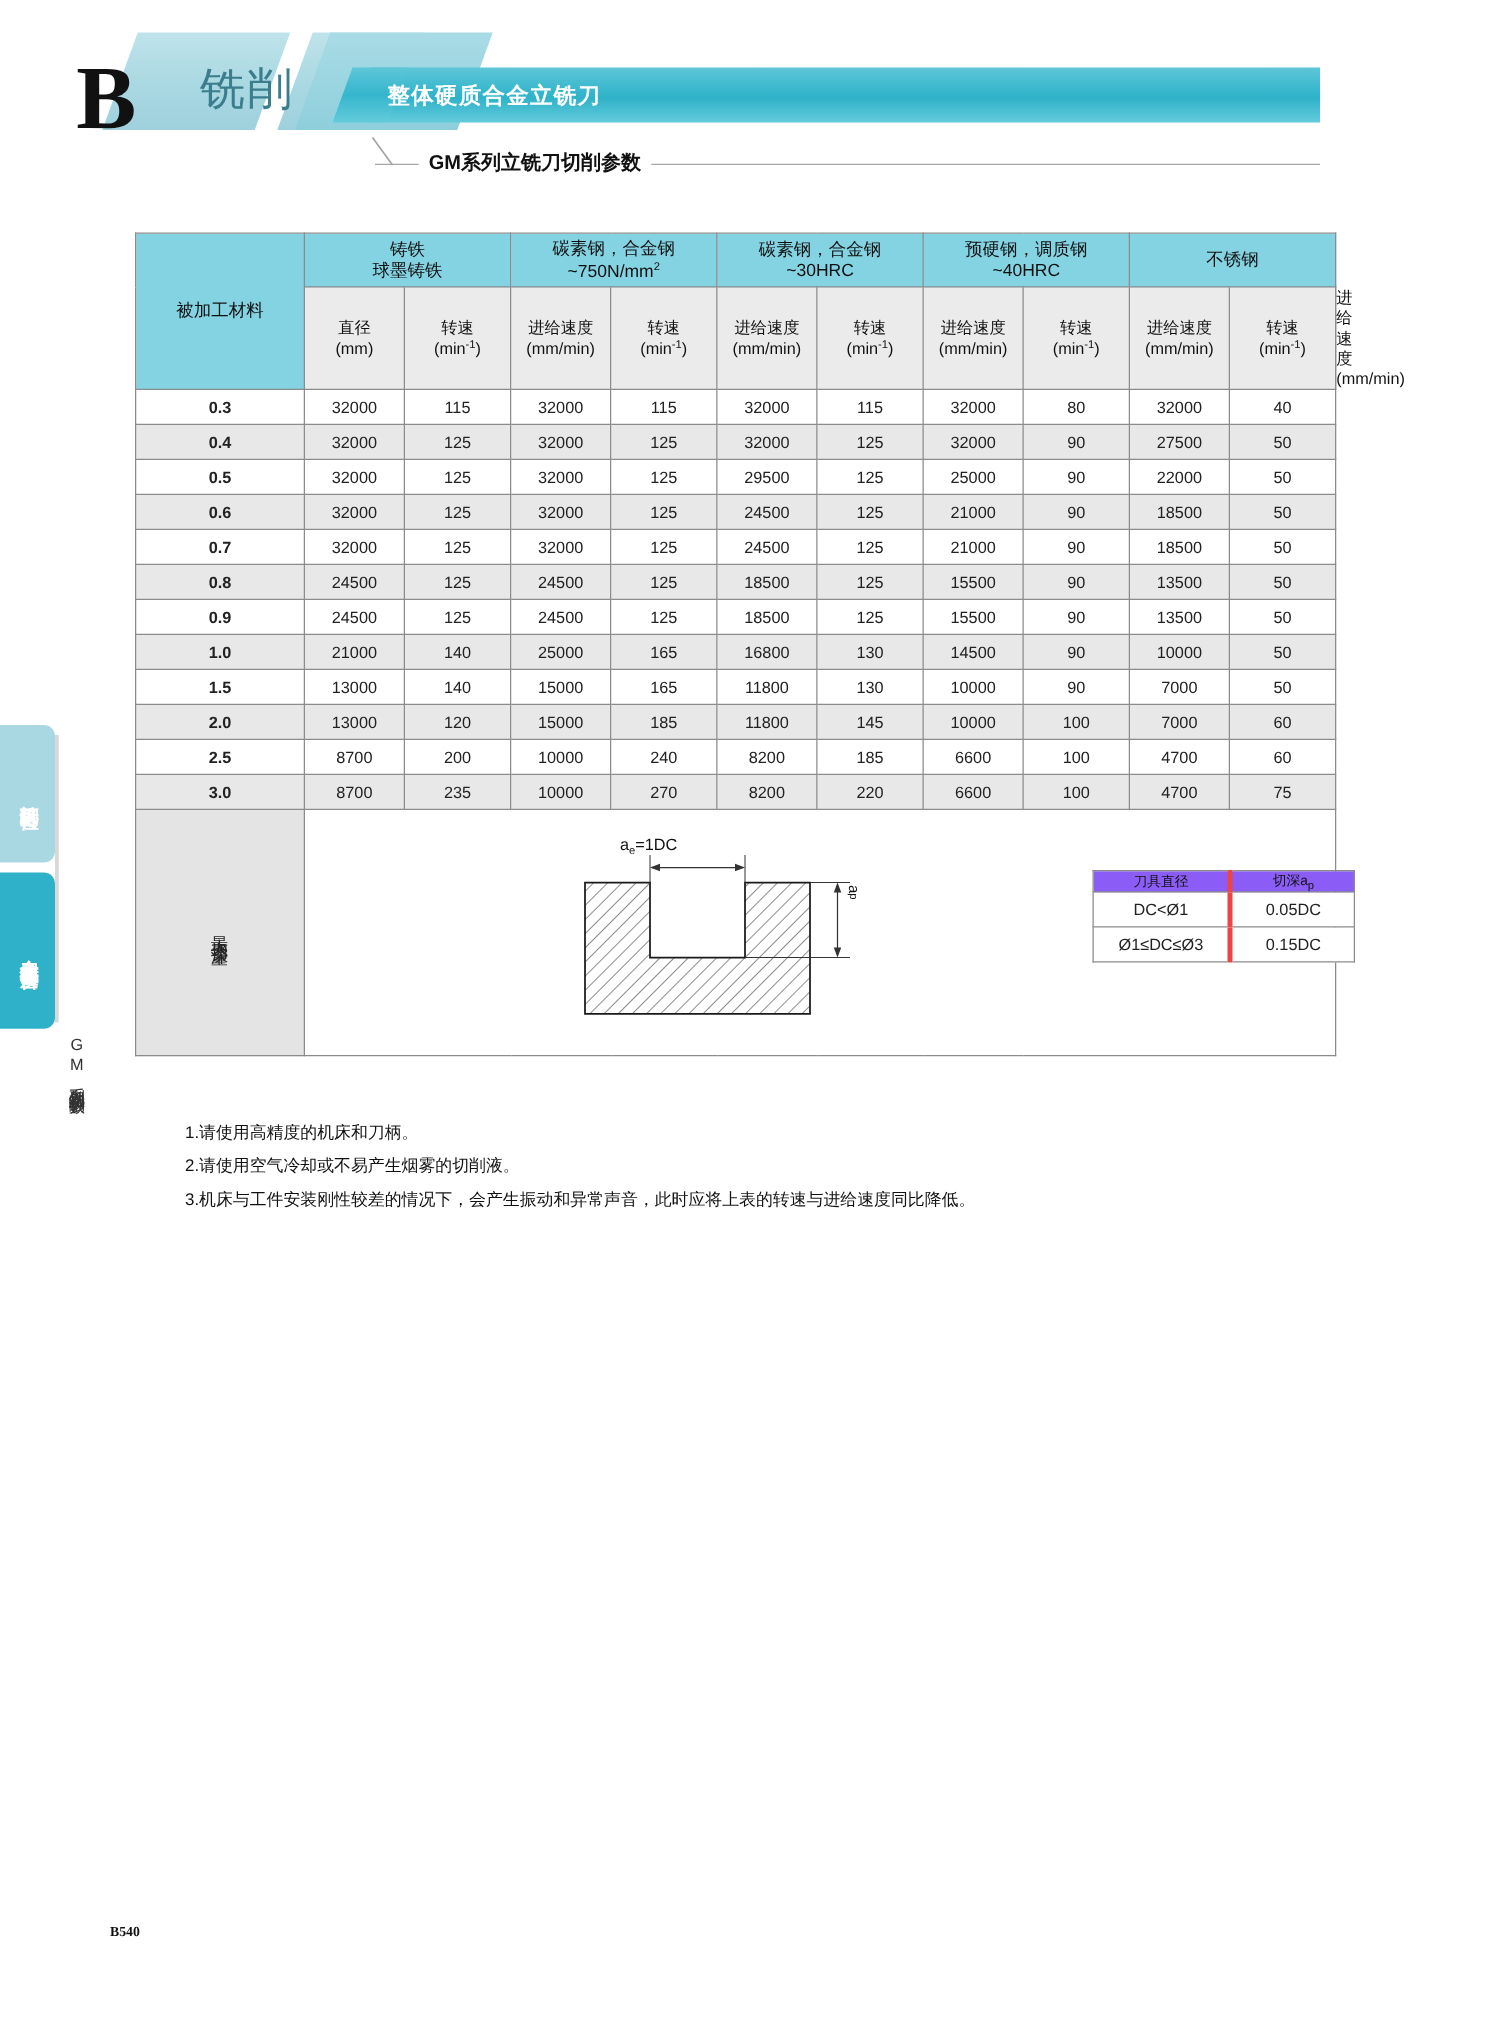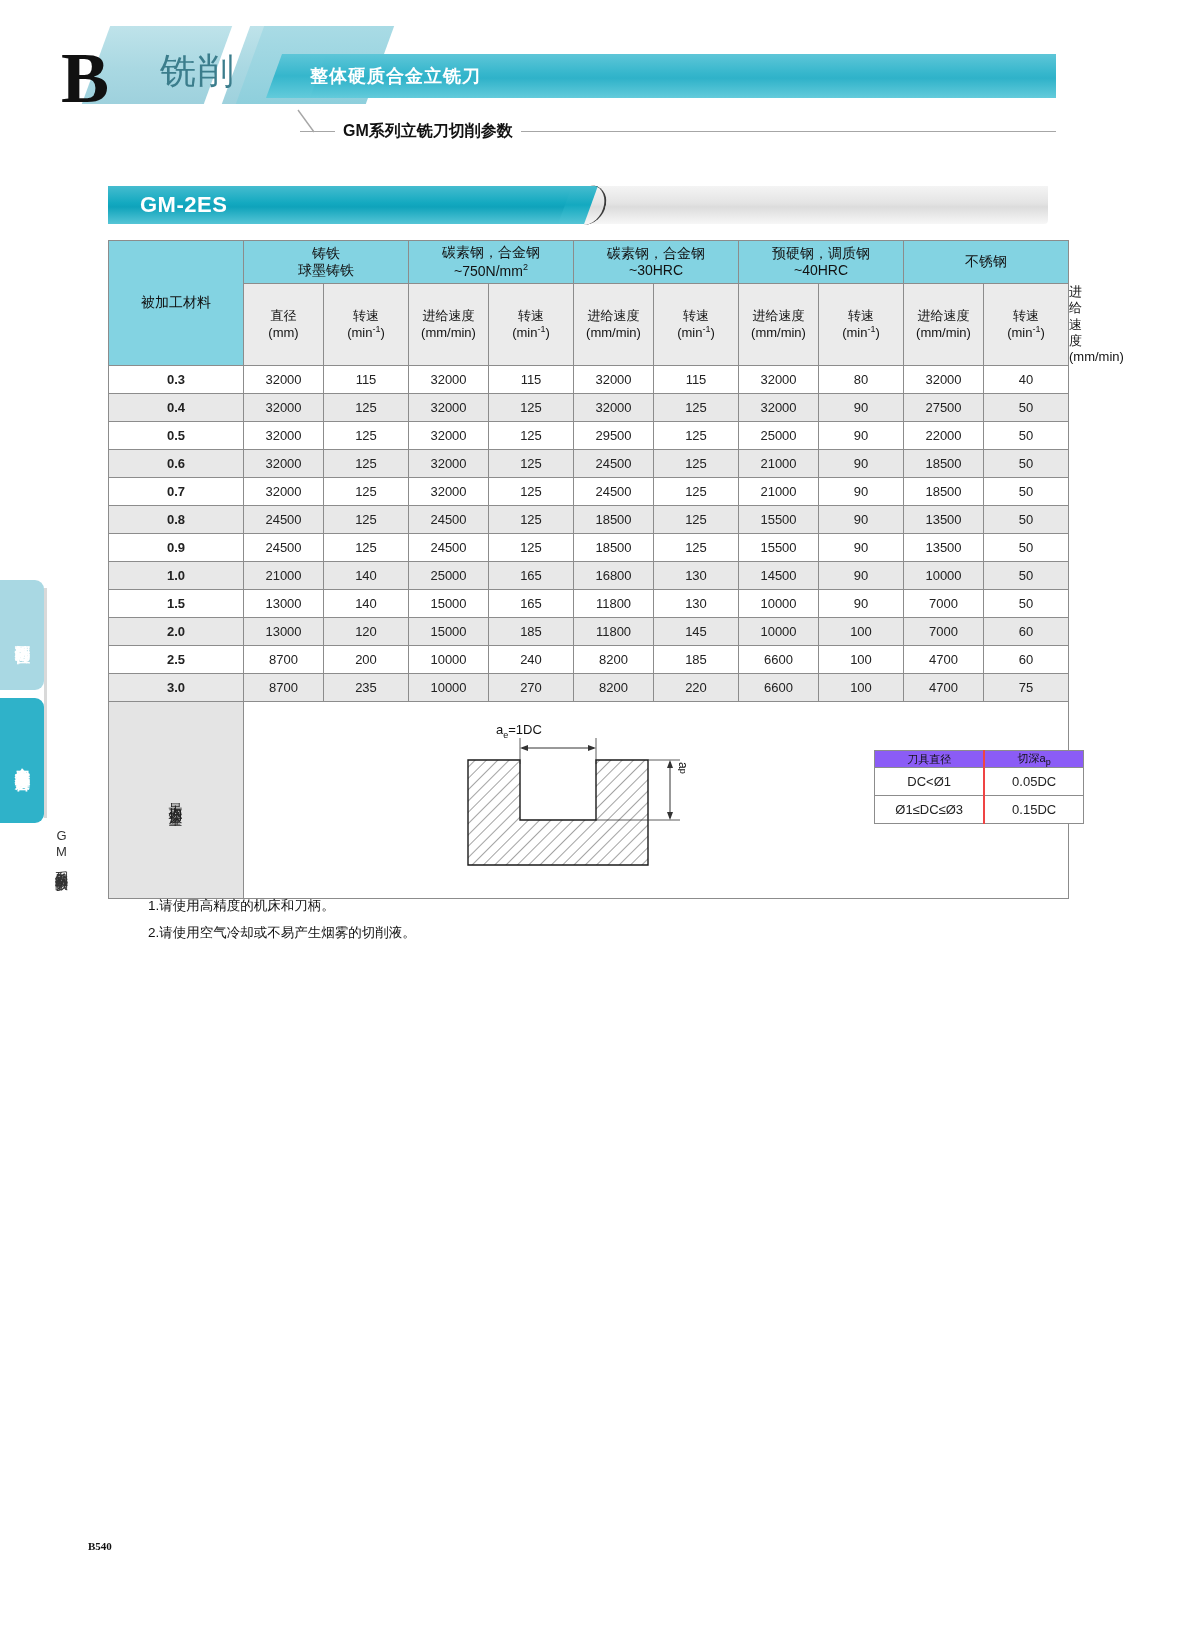--- a/index.html
+++ b/index.html
@@ -147,21 +147,21 @@
   }
   .mini-table th{
     background:#8b5cf6;font-weight:normal;padding:4px 12px;
     border-top:1px solid #8c8c8c;border-bottom:1px solid #8c8c8c;
     border-left:none;border-right:none;color:#111;
   }
   .mini-table td{
     background:#ffffff;padding:4px 12px;border-bottom:1px solid #8c8c8c;
     border-left:none;border-right:none;text-align:center;color:#222;
   }
-  .mini-table .vsep{border-left:2px solid #ef4444;margin-left:12px;}
+  .mini-table .vsep{border-left:4px solid #ef4444;margin-left:12px;}
 
   
   .notes{
     position:absolute;left:112px;top:892px;width:900px;
     font-size:13.5px;line-height:2.0;color:#111;margin-left:36px;
   }
   .notes div{white-space:nowrap;}
 
   .pagenum{
     position:absolute;left:88px;top:1540px;font-size:11px;font-weight:bold;
@@ -192,26 +192,20 @@
   <span class="col">可转位</span>
 </div>
 <div class="side-tab tab-b">
   <span class="col">金立铣刀</span>
   <span class="col">整体硬质合</span>
 </div>
 <div class="side-vert-label">GM系列立铣刀切削参数</div>
 
 <div class="content">
 
-  <div class="sec-bar">
-    <div class="sec-bar-bg"></div>
-    <div class="sec-bar-teal"></div>
-    <div class="sec-bar-hook"></div>
-    <div class="sec-bar-title">GM-2ES</div>
-  </div>
 
   <table class="main">
     <colgroup>
       <col style="width:135px">
         <col style="width:80px">
         <col style="width:85px">
       <col style="width:80px">
         <col style="width:85px">
         <col style="width:80px">
       <col style="width:85px">
@@ -506,15 +500,16 @@
           </div>
         </td>
       </tr>
     </tbody>
   </table>
 </div>
 
 <div class="notes" id="notes">
     <div>1.请使用高精度的机床和刀柄。</div>
     <div>2.请使用空气冷却或不易产生烟雾的切削液。</div>
+    <div>3.机床与工件安装刚性较差的情况下，会产生振动和异常声音，此时应将上表的转速与进给速度同比降低。</div>
   </div>
 
 <div class="pagenum">B540</div>
 
 </body></html>

